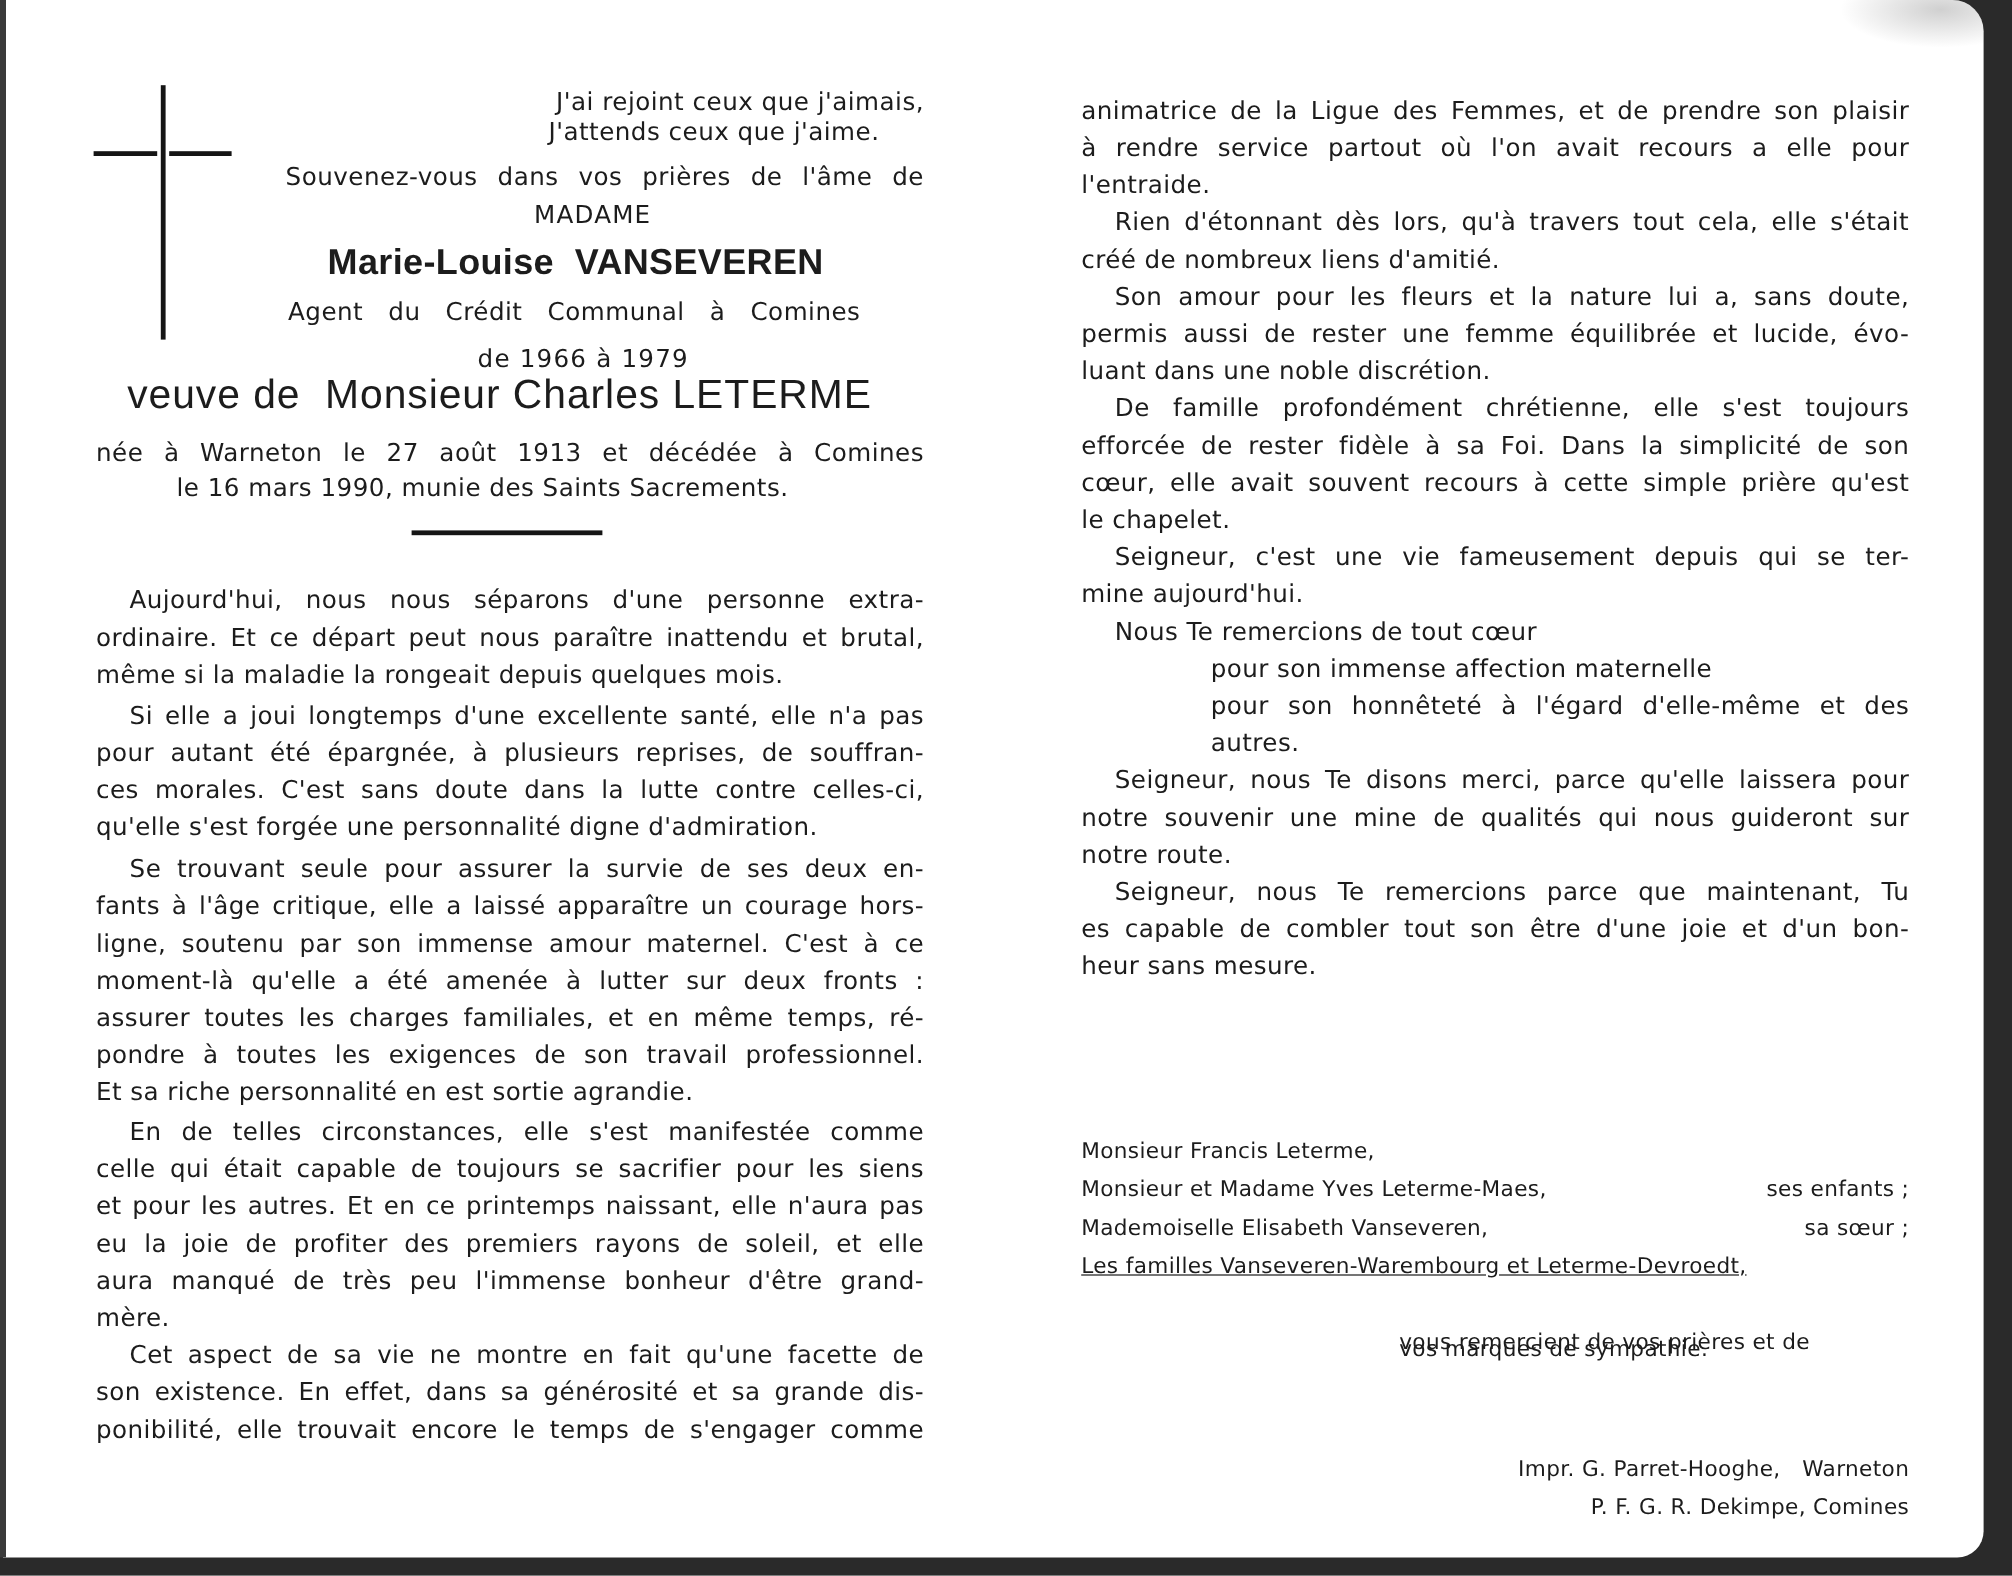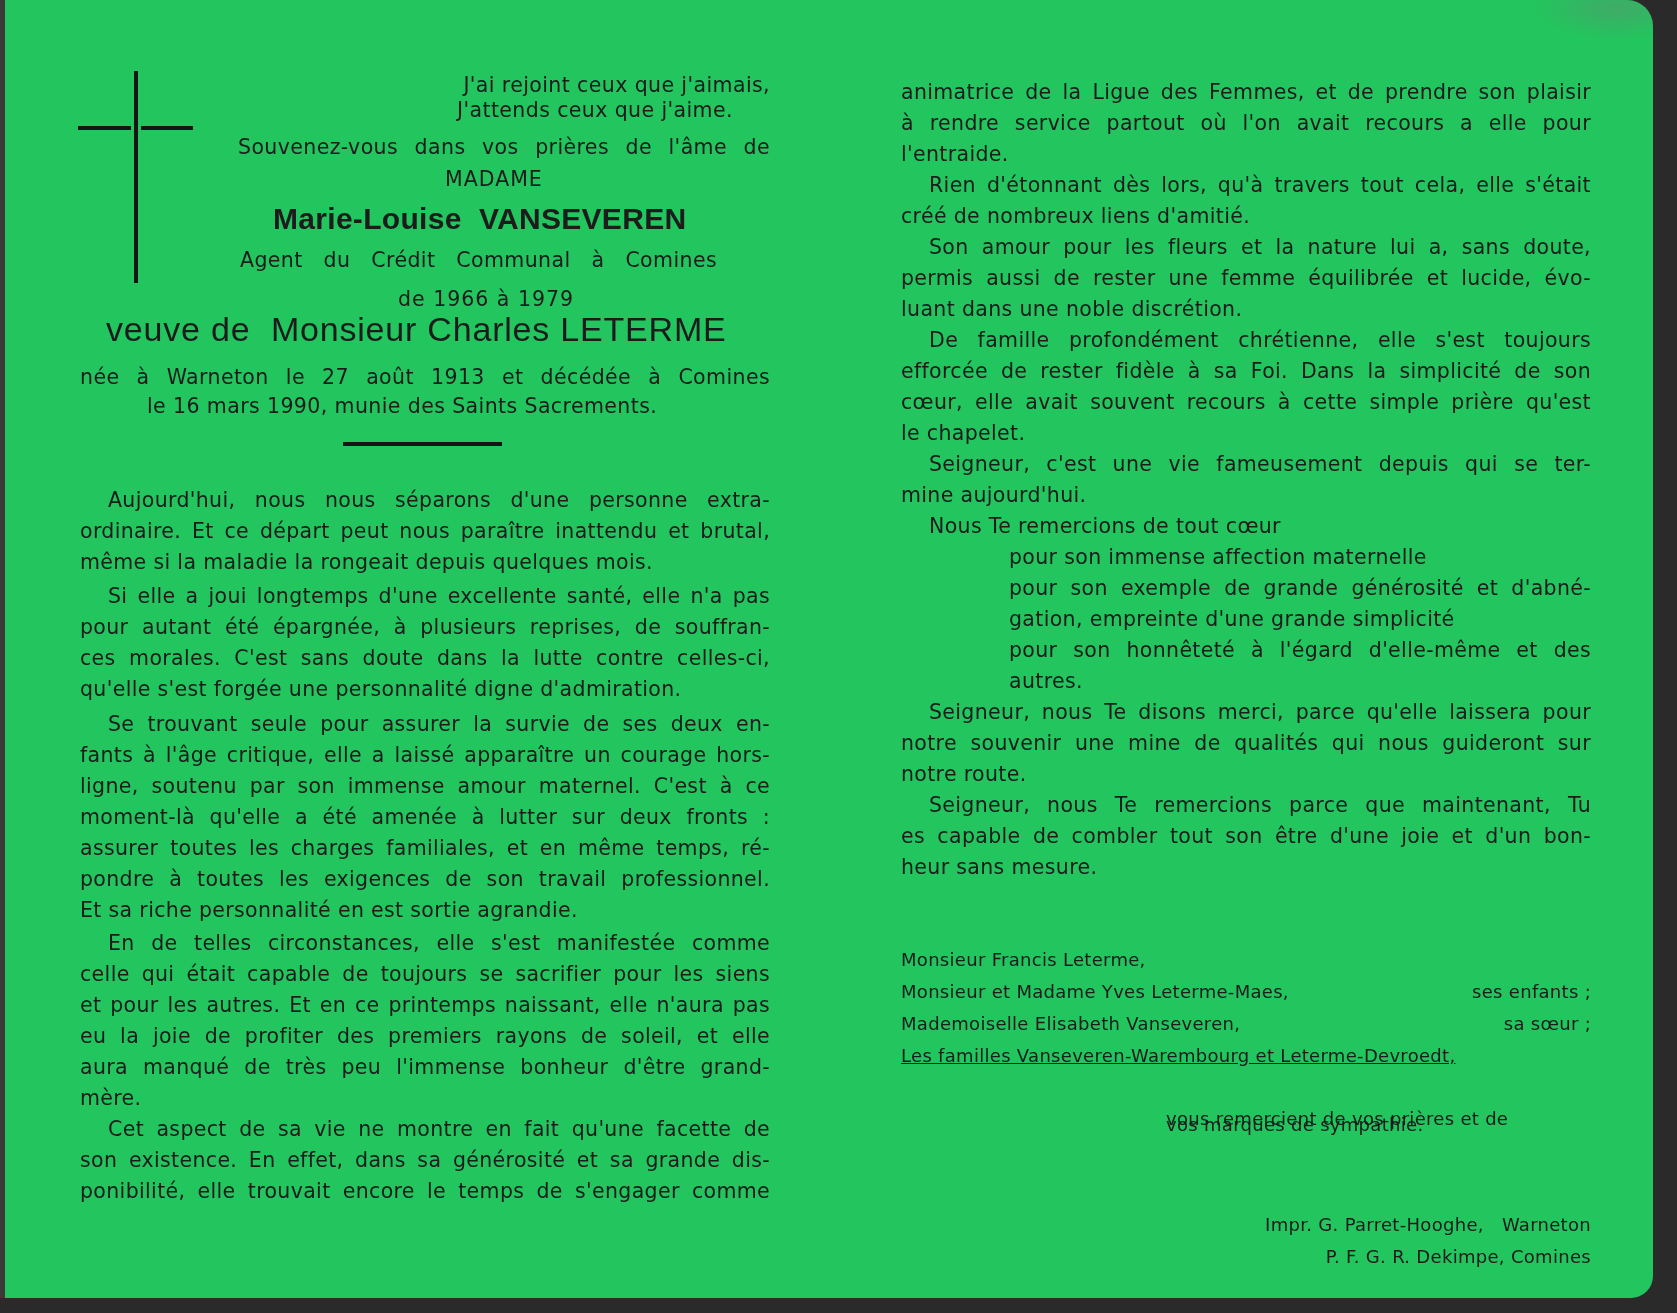--- a/index.html
+++ b/index.html
@@ -4,21 +4,21 @@
 <style>
   html, body { margin:0; padding:0; }
   body {
     width:1677px; height:1313px; position:relative; overflow:hidden;
     background:#2a2a2a;
     font-family:"DejaVu Sans", sans-serif;
     color:#1c1c1c;
   }
   .card {
     position:absolute; left:0; top:0; width:1653px; height:1298px;
-    background:#22c55e;
+    background:#ffffff;
     border-left:5px solid #3a3a3a;
     border-bottom-right-radius:22px;
     border-top-right-radius:26px;
     box-sizing:border-box;
   }
   .smudge {
     position:absolute; right:0; top:0; width:120px; height:40px;
     background:radial-gradient(ellipse at 70% 20%, rgba(120,120,120,0.35), rgba(255,255,255,0) 70%);
     border-top-right-radius:26px;
   }
@@ -129,24 +129,20 @@
       <span class="ln ind">Seigneur, c'est une vie fameusement depuis qui se ter-</span>
       <span class="ln last">mine aujourd'hui.</span>
     </p>
     <p>
       <span class="ln ind last">Nous Te remercions de tout cœur</span>
     </p>
     <p>
       <span class="ln sub last">pour son immense affection maternelle</span>
     </p>
     <p>
-      <span class="ln sub">pour son exemple de grande générosité et d'abné-</span>
-      <span class="ln sub last">gation, empreinte d'une grande simplicité</span>
-    </p>
-    <p>
       <span class="ln sub">pour son honnêteté à l'égard d'elle-même et des</span>
       <span class="ln sub last">autres.</span>
     </p>
     <p>
       <span class="ln ind">Seigneur, nous Te disons merci, parce qu'elle laissera pour</span>
       <span class="ln">notre souvenir une mine de qualités qui nous guideront sur</span>
       <span class="ln last">notre route.</span>
     </p>
     <p>
       <span class="ln ind">Seigneur, nous Te remercions parce que maintenant, Tu</span>

